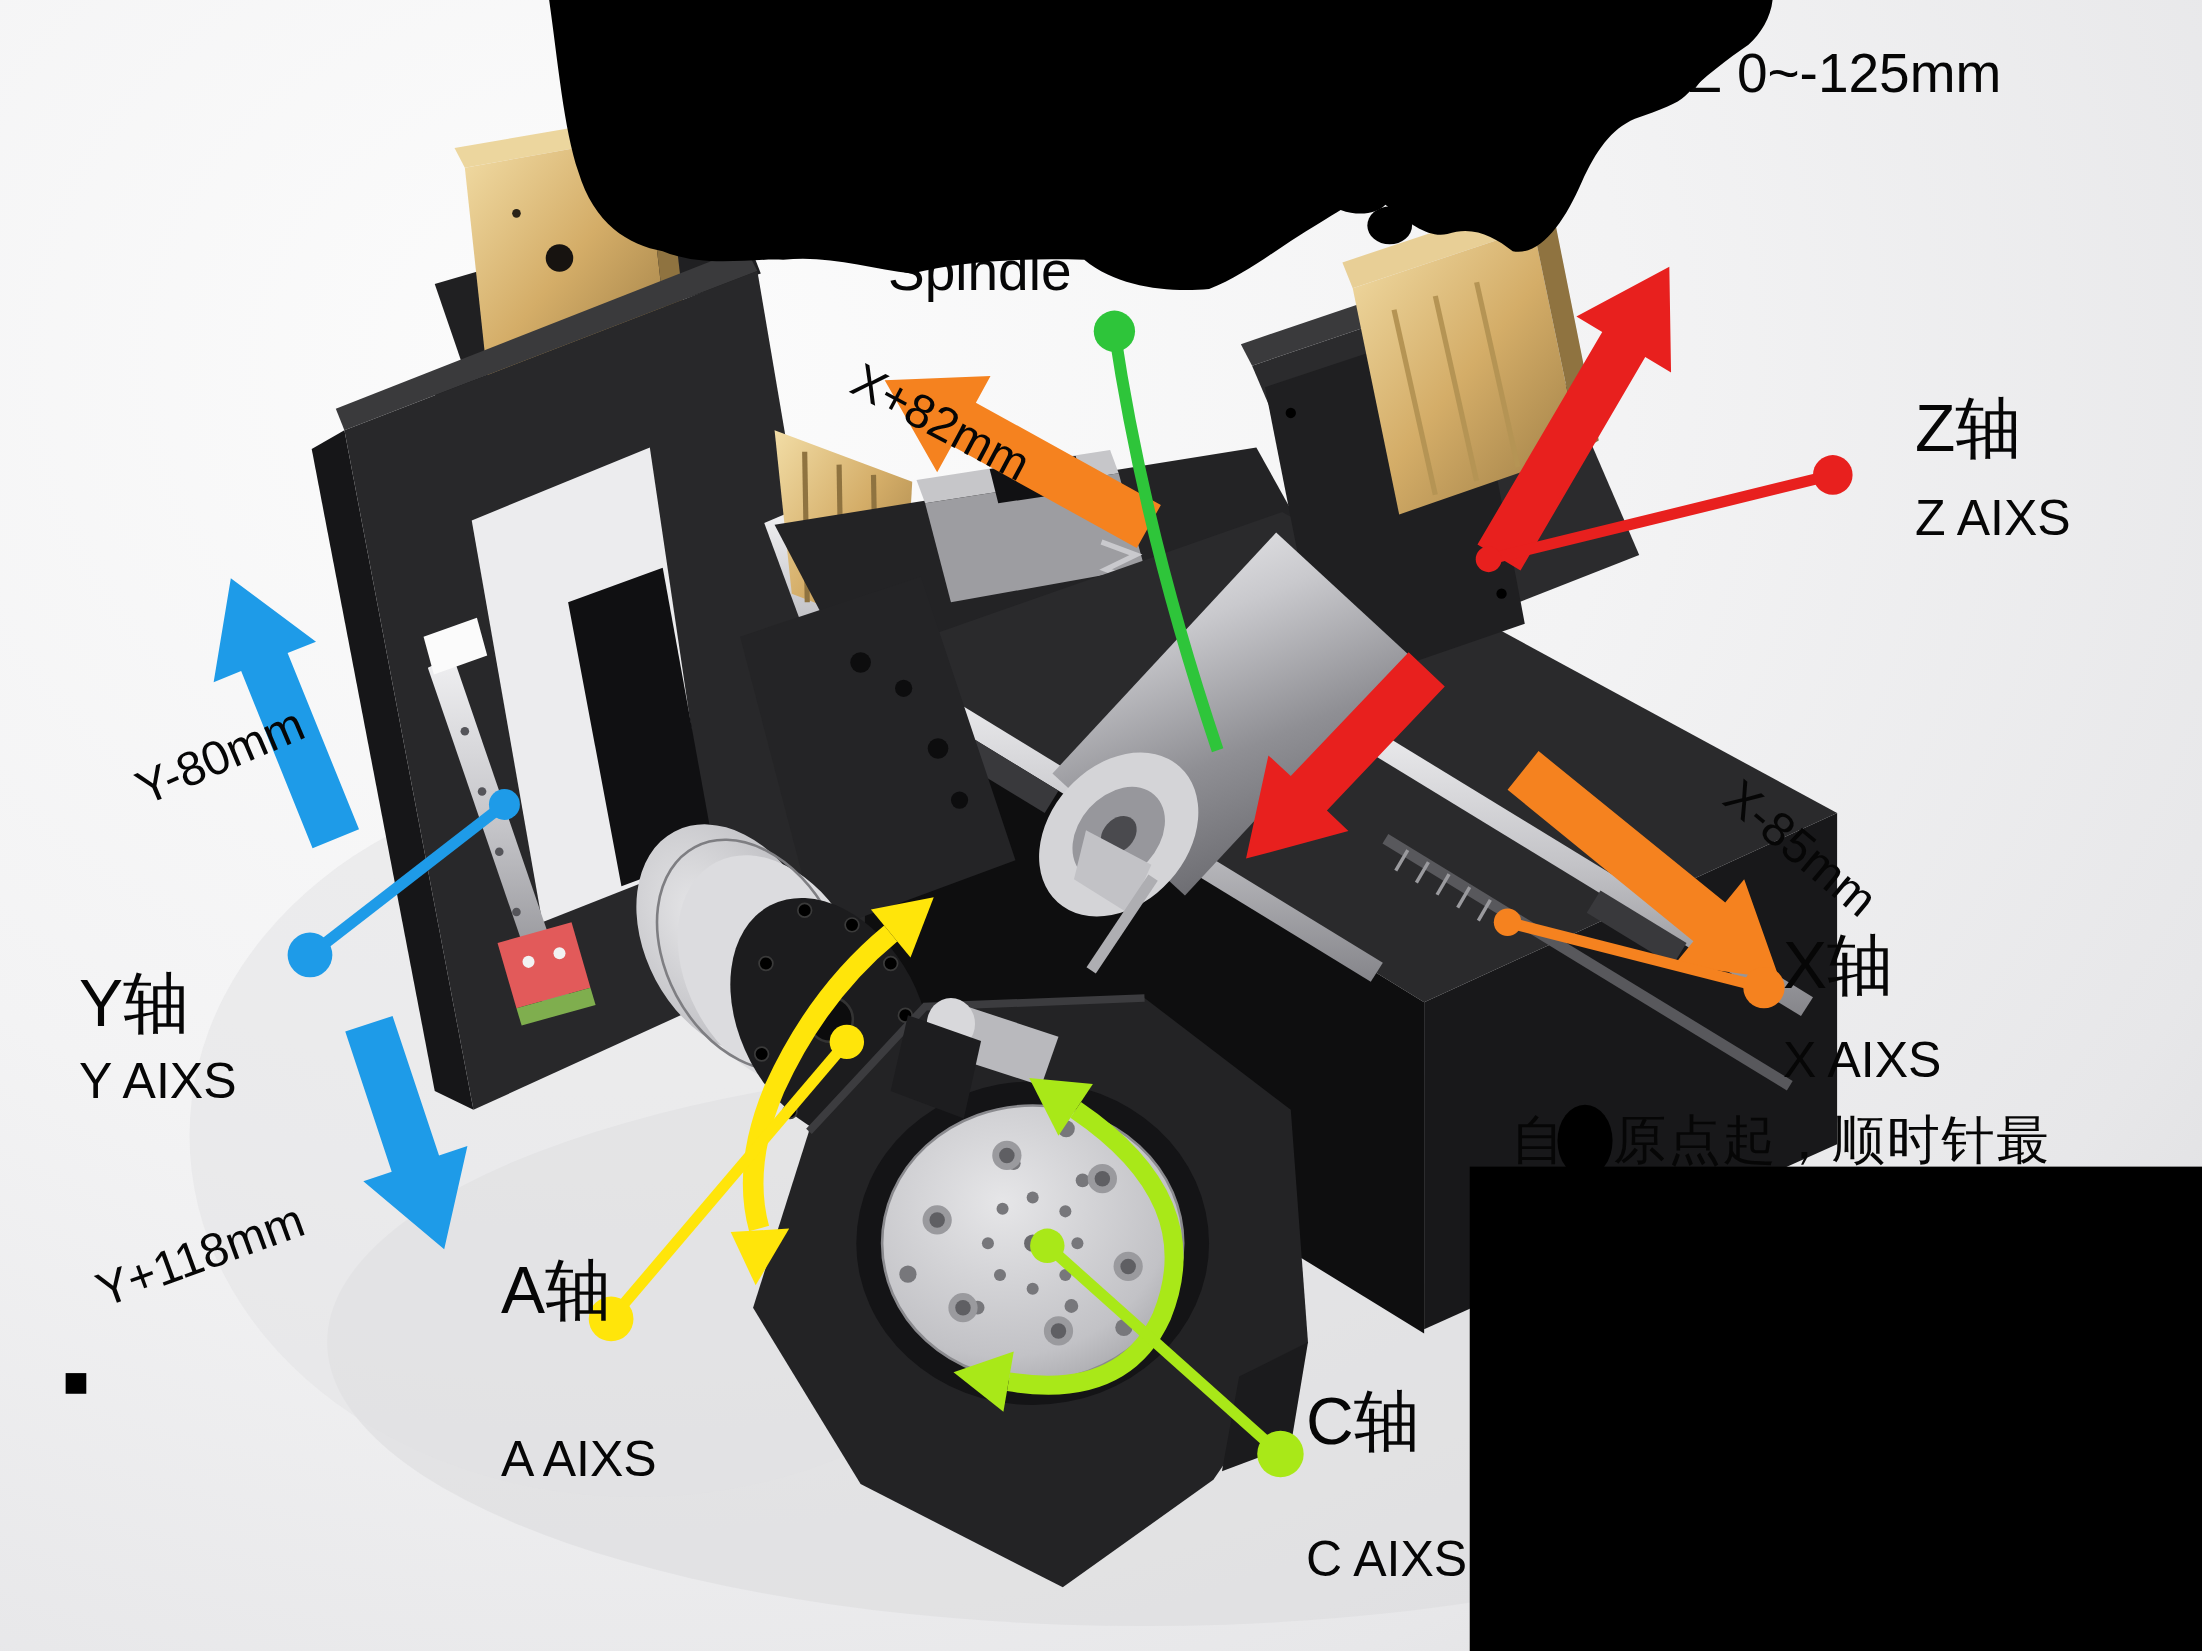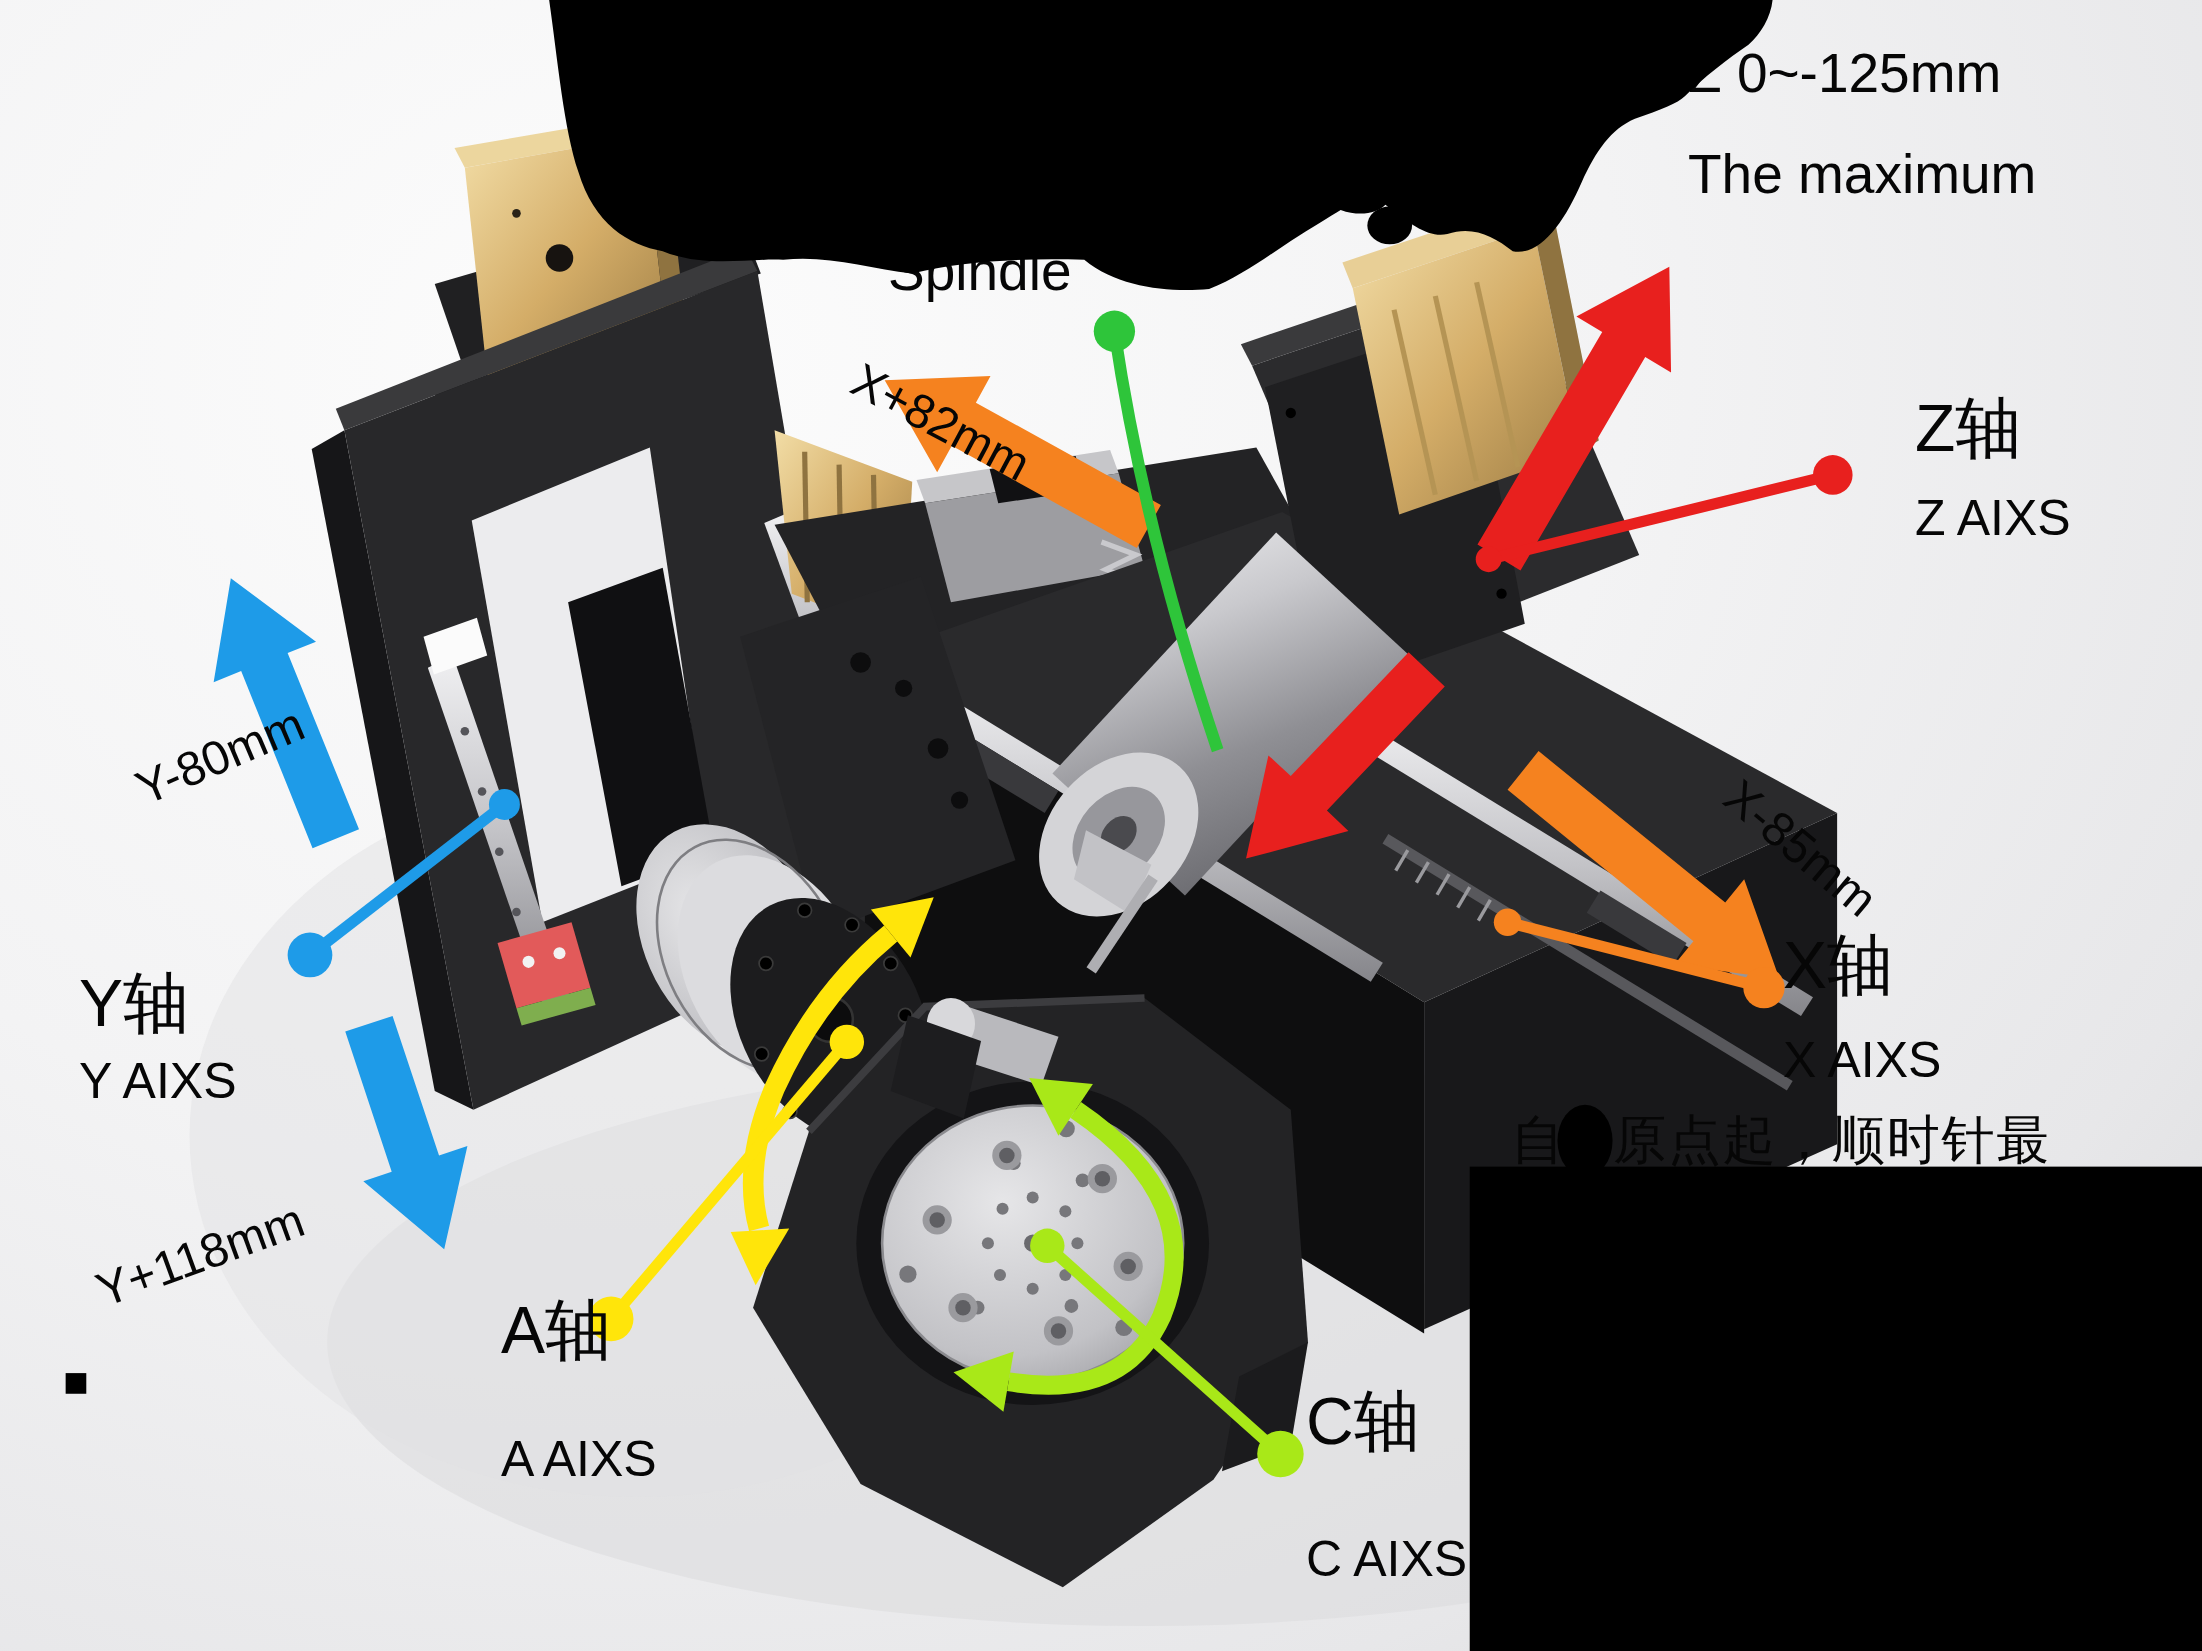--- a/index.html
+++ b/index.html
@@ -273,35 +273,34 @@
   <div class="lbl big" style="left:888px;top:243px">Spindle</div>
 
   <div class="lbl cn rot" style="left:867px;top:355px;font-size:48px;transform:rotate(28deg)">X+82mm</div>
   <div class="lbl cn rot" style="left:1747px;top:771px;font-size:48px;transform:rotate(40deg)">X-85mm</div>
   <div class="lbl cn rot" style="left:129px;top:768px;font-size:48px;transform:rotate(-23deg)">Y-80mm</div>
   <div class="lbl cn rot" style="left:90px;top:1269px;font-size:48px;transform:rotate(-20deg)">Y+118mm</div>
 
   <div class="lbl cn" style="left:79px;top:969px">Y轴</div>
   <div class="lbl en" style="left:79px;top:1055px">Y AIXS</div>
 
-  <div class="lbl cn" style="left:501px;top:1296px">A轴</div>
+  <div class="lbl cn" style="left:501px;top:1256px">A轴</div>
   <div class="lbl en" style="left:501px;top:1433px">A AIXS</div>
 
   <div class="lbl cn" style="left:1306px;top:1387px">C轴</div>
   <div class="lbl en" style="left:1306px;top:1533px">C AIXS</div>
 
   <div class="lbl cn" style="left:1783px;top:931px">X轴</div>
   <div class="lbl en" style="left:1783px;top:1034px">X AIXS</div>
 
   <div class="lbl cn" style="left:1915px;top:394px">Z轴</div>
   <div class="lbl en" style="left:1915px;top:492px">Z AIXS</div>
 
   <div class="lbl znote" style="left:1688px;top:45px">
     <div>Z 0~-125mm</div>
-    <div>The maximum</div>
   </div>
 
   <div class="lbl cnote" style="left:1511px;top:1112px">自 0原点起，顺时针最</div>
 
   <svg class="layer" viewBox="0 0 2560 1919">
     <path fill="#000000" d="
       M 638,0
       C 648,70 655,150 672,200
       C 690,260 730,285 770,292
       C 820,312 870,300 910,302

